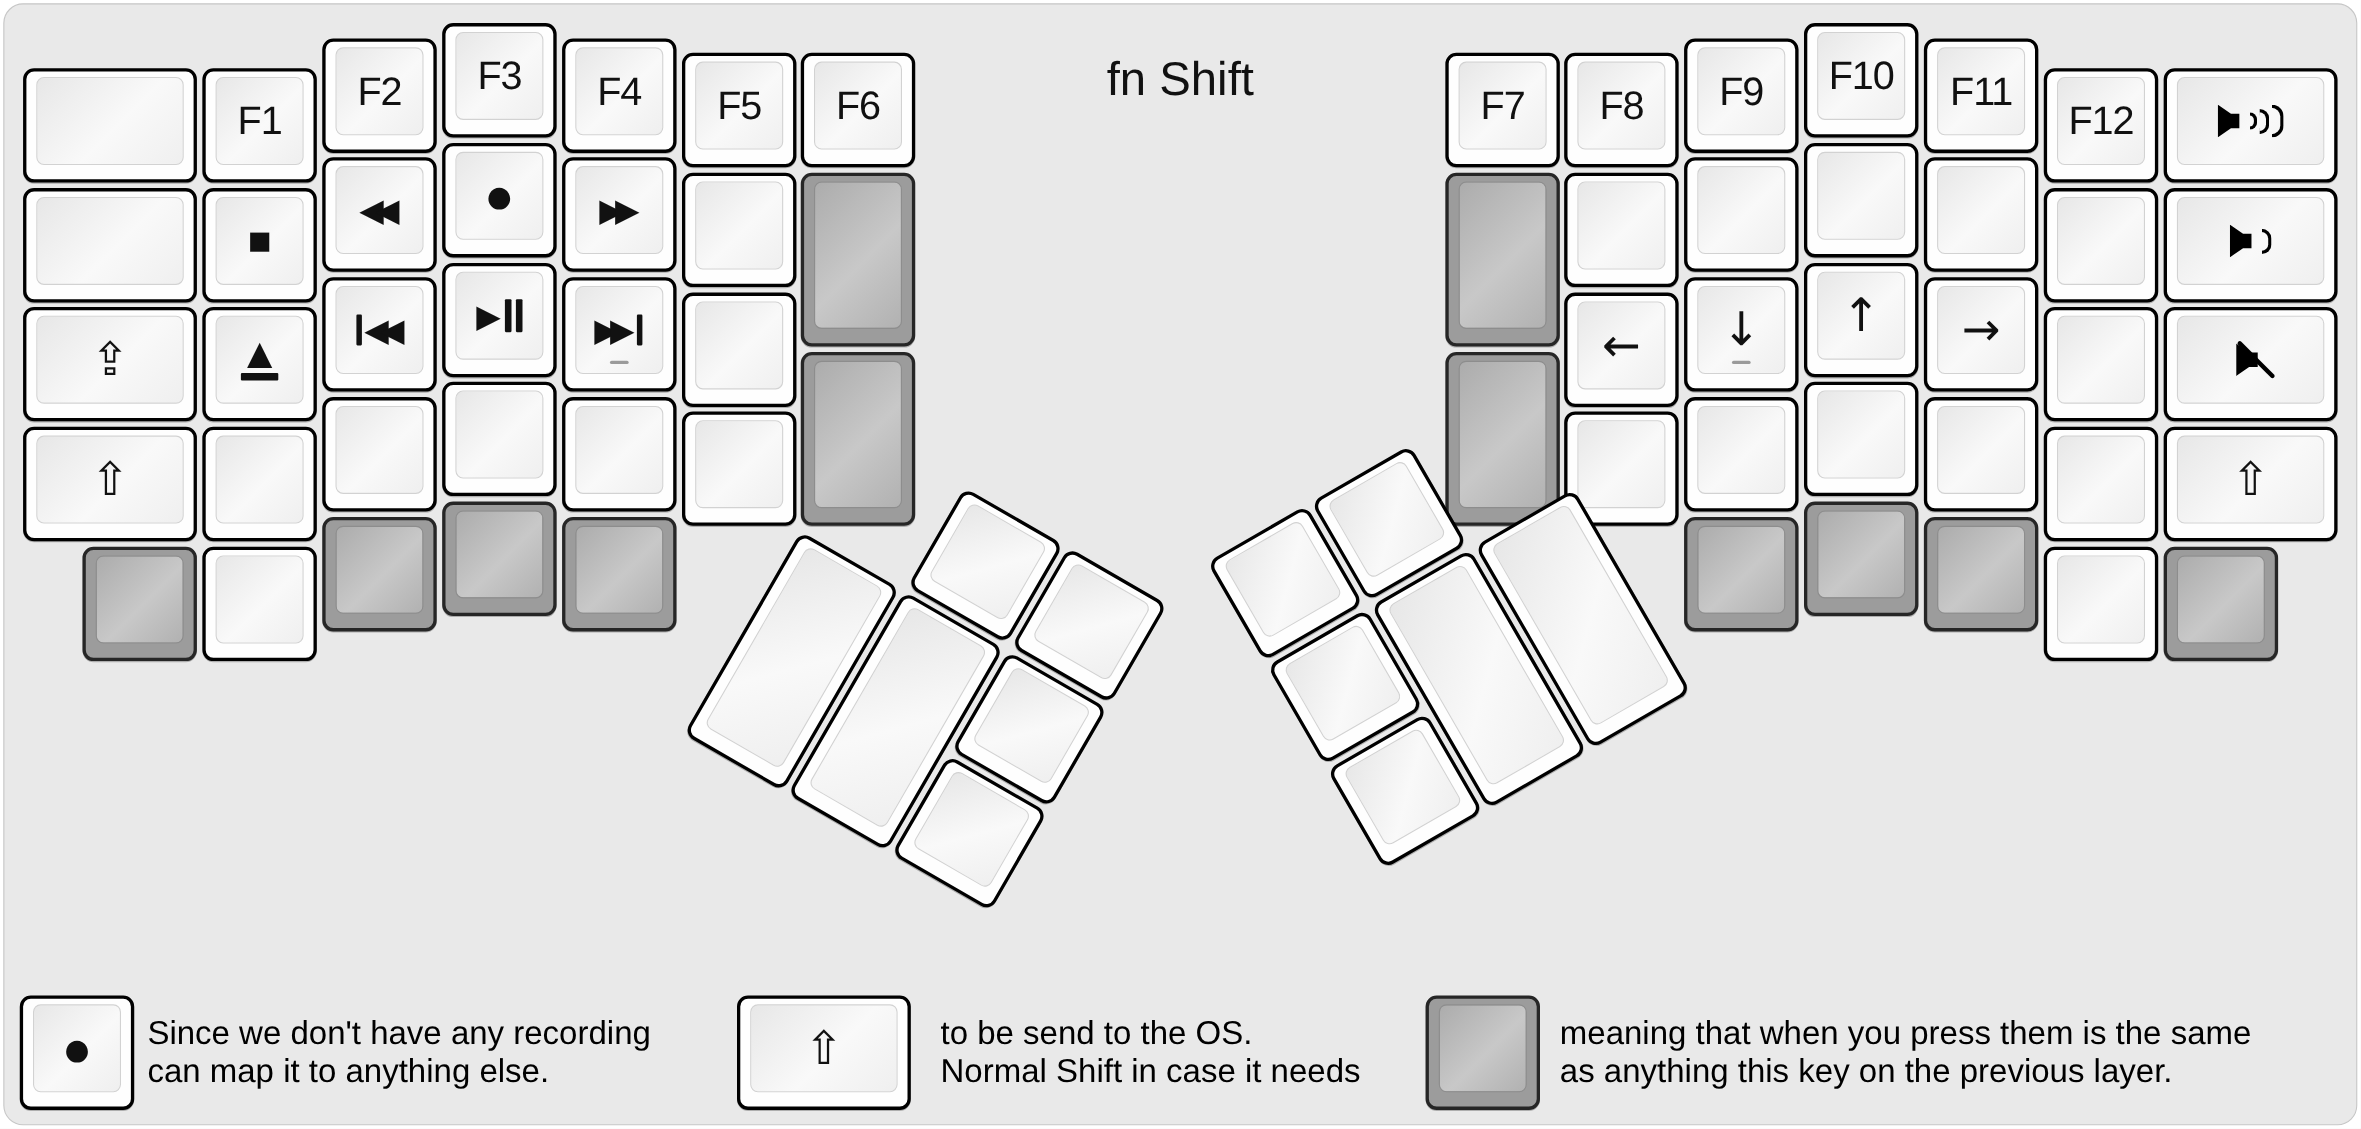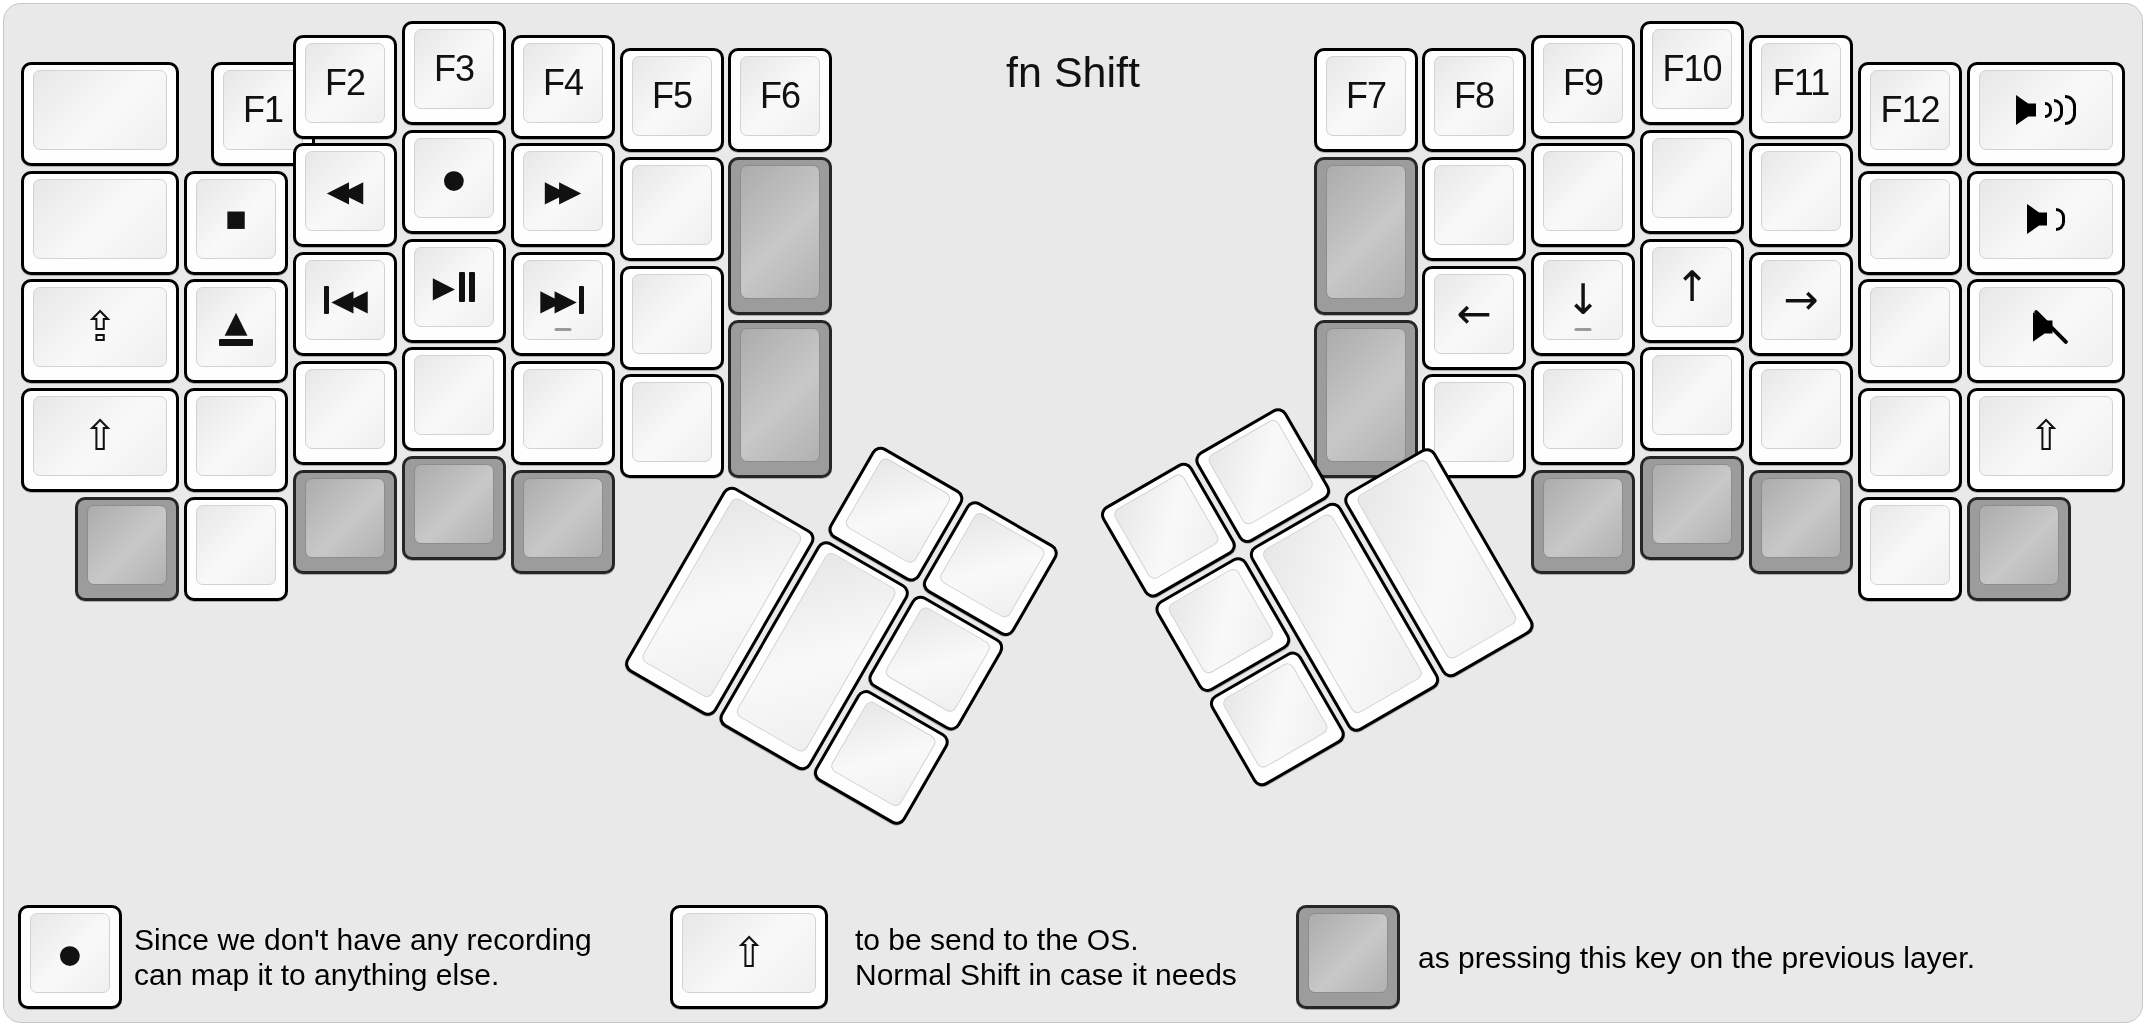--- a/index.html
+++ b/index.html
@@ -69,21 +69,21 @@
       <div class="key" style="left: 21px; top: 279px; width: 158px; height: 104px;">
         <div class="keytop">
           <span class="glyph shift">⇪</span>
         </div>
       </div>
       <div class="key" style="left: 21px; top: 388px; width: 158px; height: 104px;">
         <div class="keytop">
           <span class="glyph shift">⇧</span>
         </div>
       </div>
-      <div class="key" style="left: 184px; top: 62px; width: 104px; height: 104px; margin-left: 27px;">
+      <div class="key" style="left: 184px; top: 62px; width: 104px; height: 104px;">
         <div class="keytop">
           <span class="glyph f">F1</span>
         </div>
       </div>
       <div class="key" style="left: 184px; top: 171px; width: 104px; height: 104px;">
         <div class="keytop">
           <span class="glyph stop">■</span>
         </div>
       </div>
       <div class="key" style="left: 184px; top: 279px; width: 104px; height: 104px;">
@@ -411,16 +411,17 @@
     </div>
   </div>
 
   <div class="legend-item" style="left:1296px;top:905px;">
     <div class="key-slot" style="width:104px;height:104px;">
         <div class="key gray" style="left: 0px; top: 0px; width: 104px; height: 104px;">
           <div class="keytop"></div>
         </div>
       </div>
     <div class="legend-text" style="margin-left:18px;">
-      <span>as pressing this key on the previous layer.</span>
+      <span>meaning that when you press them is the same</span>
+      <span>as anything this key on the previous layer.</span>
     </div>
   </div>
 </div>
 
 </body></html>

